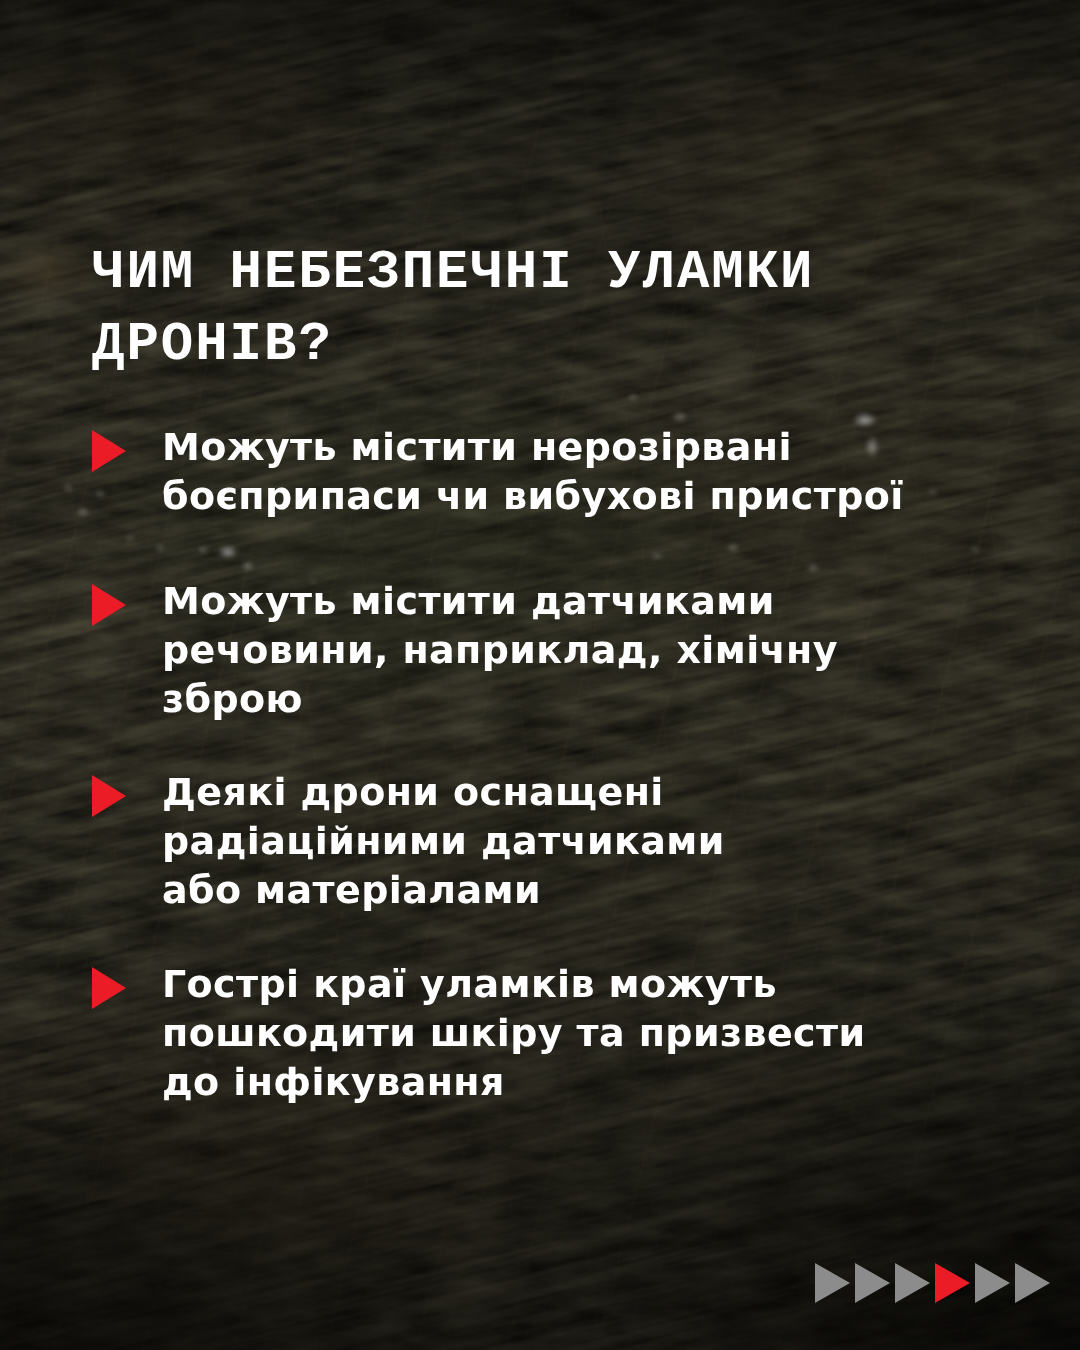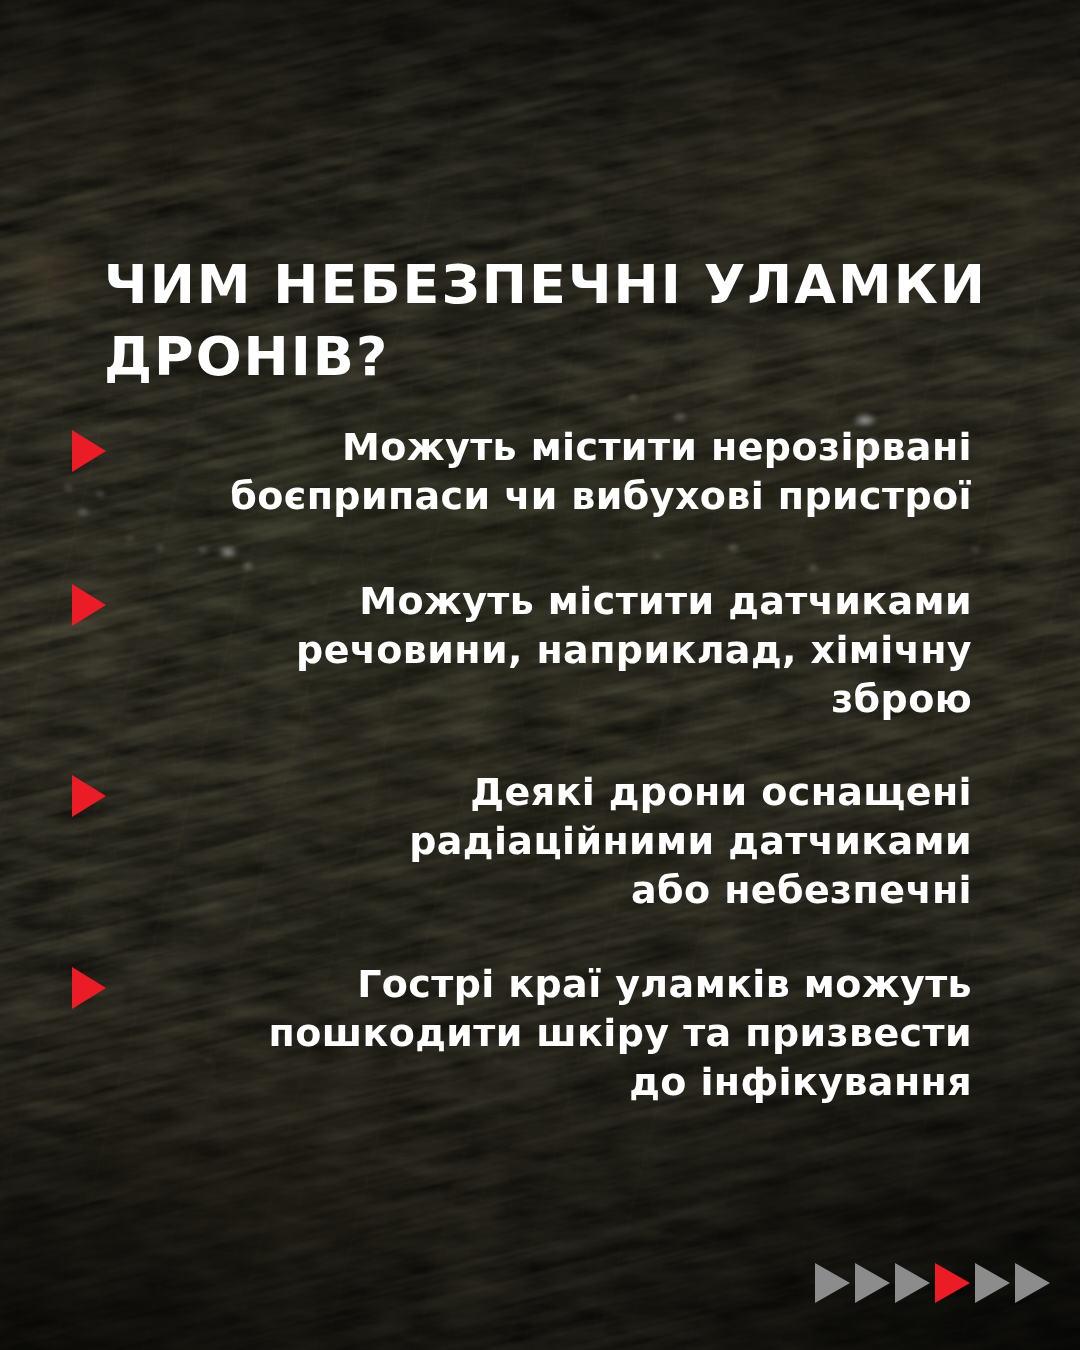--- a/index.html
+++ b/index.html
@@ -65,25 +65,25 @@
   .bg-shade{
     background:
       radial-gradient(760px 560px at 1080px 1350px, rgba(0,0,0,0.60), transparent 70%),
       radial-gradient(640px 420px at 0px 1350px, rgba(0,0,0,0.45), transparent 70%),
       linear-gradient(180deg,
         rgba(0,0,0,0.66) 0%, rgba(0,0,0,0.44) 10%, rgba(0,0,0,0.30) 26%,
         rgba(0,0,0,0.26) 52%, rgba(0,0,0,0.38) 74%, rgba(0,0,0,0.62) 100%);
   }
   
   .title{
-    position:absolute;left:92px;top:237px;margin:12px;
+    position:absolute;left:92px;top:237px;margin:0;
     font-size:54px;line-height:72px;font-weight:bold;
-    letter-spacing:2px;color:#ffffff;white-space:pre-line;width:940px;
+    letter-spacing:2px;color:#ffffff;white-space:pre-line;width:940px;font-family:Liberation Mono, monospace;
   }
-  .bullet{position:absolute;left:72px;width:900px;text-align:right;}
+  .bullet{position:absolute;left:92px;width:900px;}
   .bullet-1{top:423px}
   .bullet-2{top:577px}
   .bullet-3{top:768px}
   .bullet-4{top:960px}
   .tri-marker{
     position:absolute;left:0;top:7px;width:0;height:0;
     border-top:21px solid transparent;border-bottom:21px solid transparent;
     border-left:34px solid #ec1c26;
   }
   .bullet-text{
@@ -138,21 +138,21 @@
     <div class="bullet bullet-2">
       <span class="tri-marker" style="border-left-color: rgb(236, 28, 38);"></span>
       <span class="bullet-text">Можуть містити датчиками
 речовини, наприклад, хімічну
 зброю</span>
     </div>
     <div class="bullet bullet-3">
       <span class="tri-marker" style="border-left-color: rgb(236, 28, 38);"></span>
       <span class="bullet-text">Деякі дрони оснащені
 радіаційними датчиками
-або небезпечні</span>
+або матеріалами</span>
     </div>
     <div class="bullet bullet-4">
       <span class="tri-marker" style="border-left-color: rgb(236, 28, 38);"></span>
       <span class="bullet-text">Гострі краї уламків можуть
 пошкодити шкіру та призвести
 до інфікування</span>
     </div>
   </div>
 
   <div class="pagination">

